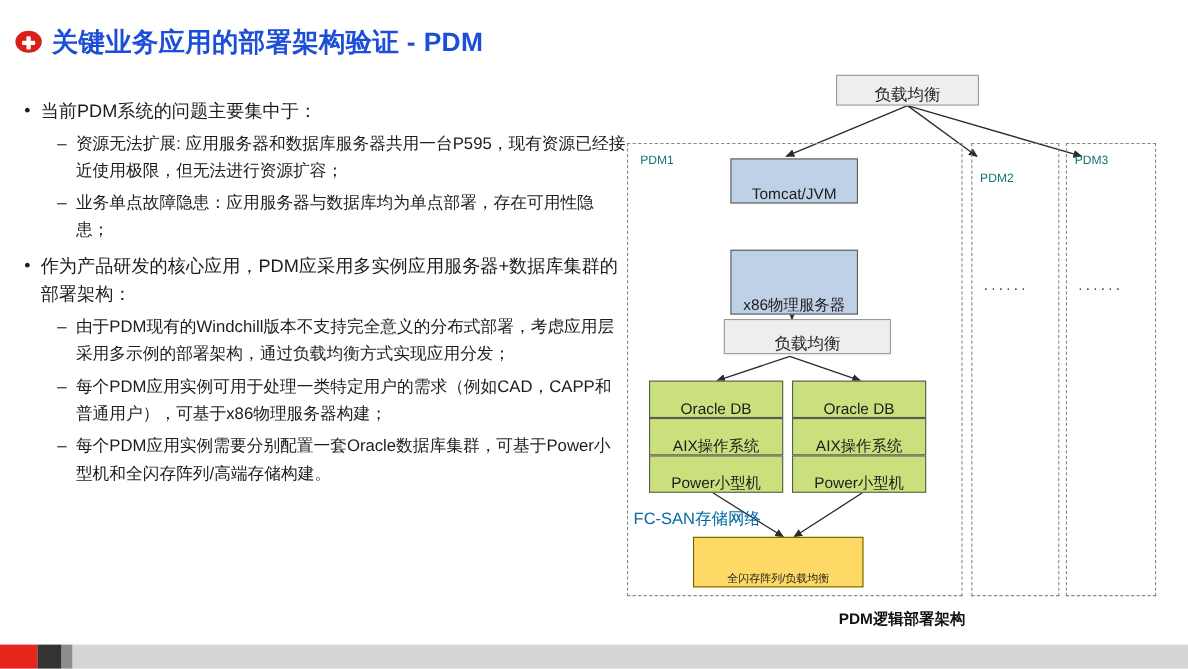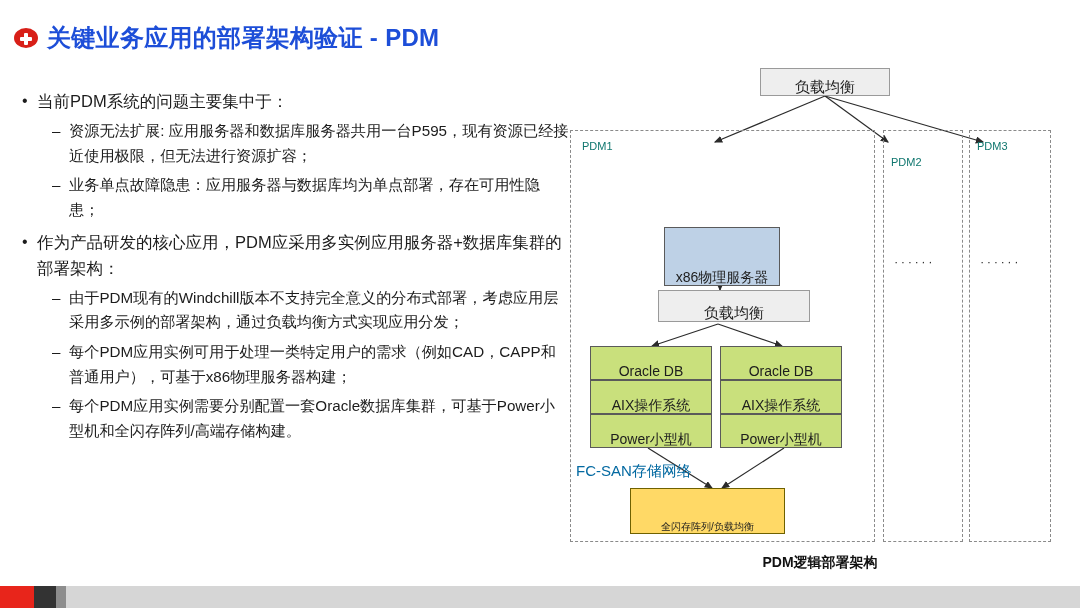--- a/index.html
+++ b/index.html
@@ -178,20 +178,23 @@
     <div class="panel-label" style="left:22px; top:84px;">PDM1</div>
 
     <div class="panel" style="left:323px; top:74px; width:80px; height:412px;"></div>
     <div class="panel-label" style="left:331px; top:100px;">PDM2</div>
     <div class="dots" style="left:334px; top:198px;">······</div>
 
     <div class="panel" style="left:409px; top:74px; width:82px; height:412px;"></div>
     <div class="panel-label" style="left:417px; top:84px;">PDM3</div>
     <div class="dots" style="left:420px; top:198px;">······</div>
 
+    <div class="node stack-cell blue" style="left:104px; top:88px; width:116px; height:41px;">
+      <span>Tomcat/JVM</span>
+    </div>
     <div class="node stack-cell blue" style="left:104px; top:171px; width:116px; height:59px;">
       <span>x86物理服务器</span>
     </div>
 
     <div class="node lb-box" style="left:98px; top:234px; width:152px; height:32px;">
       <span>负载均衡</span>
     </div>
 
     <div class="node stack-cell green" style="left:30px; top:290px; width:122px; height:34px;">
       <span>Oracle DB</span>

